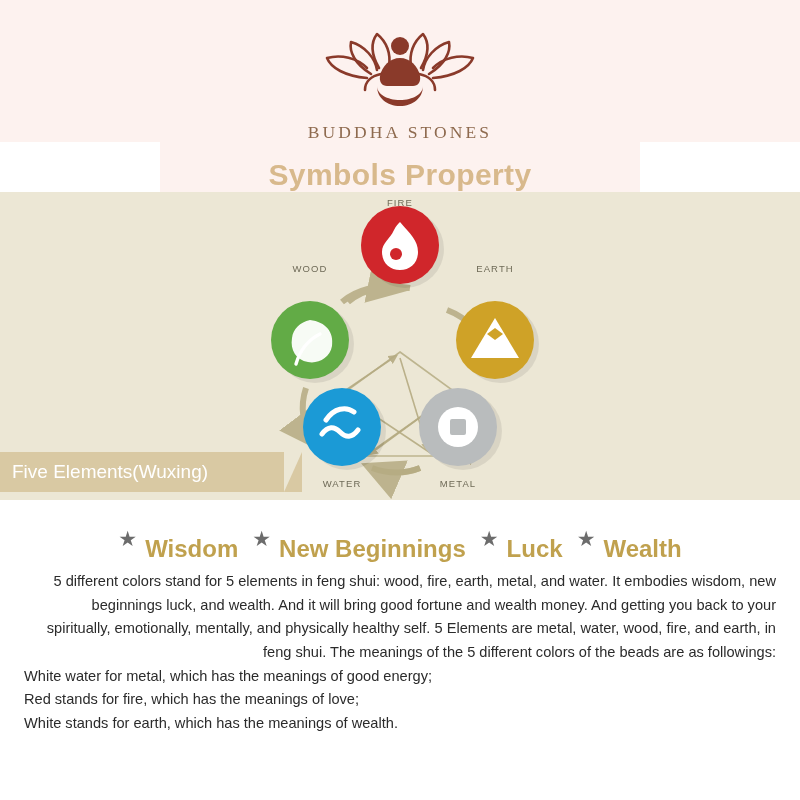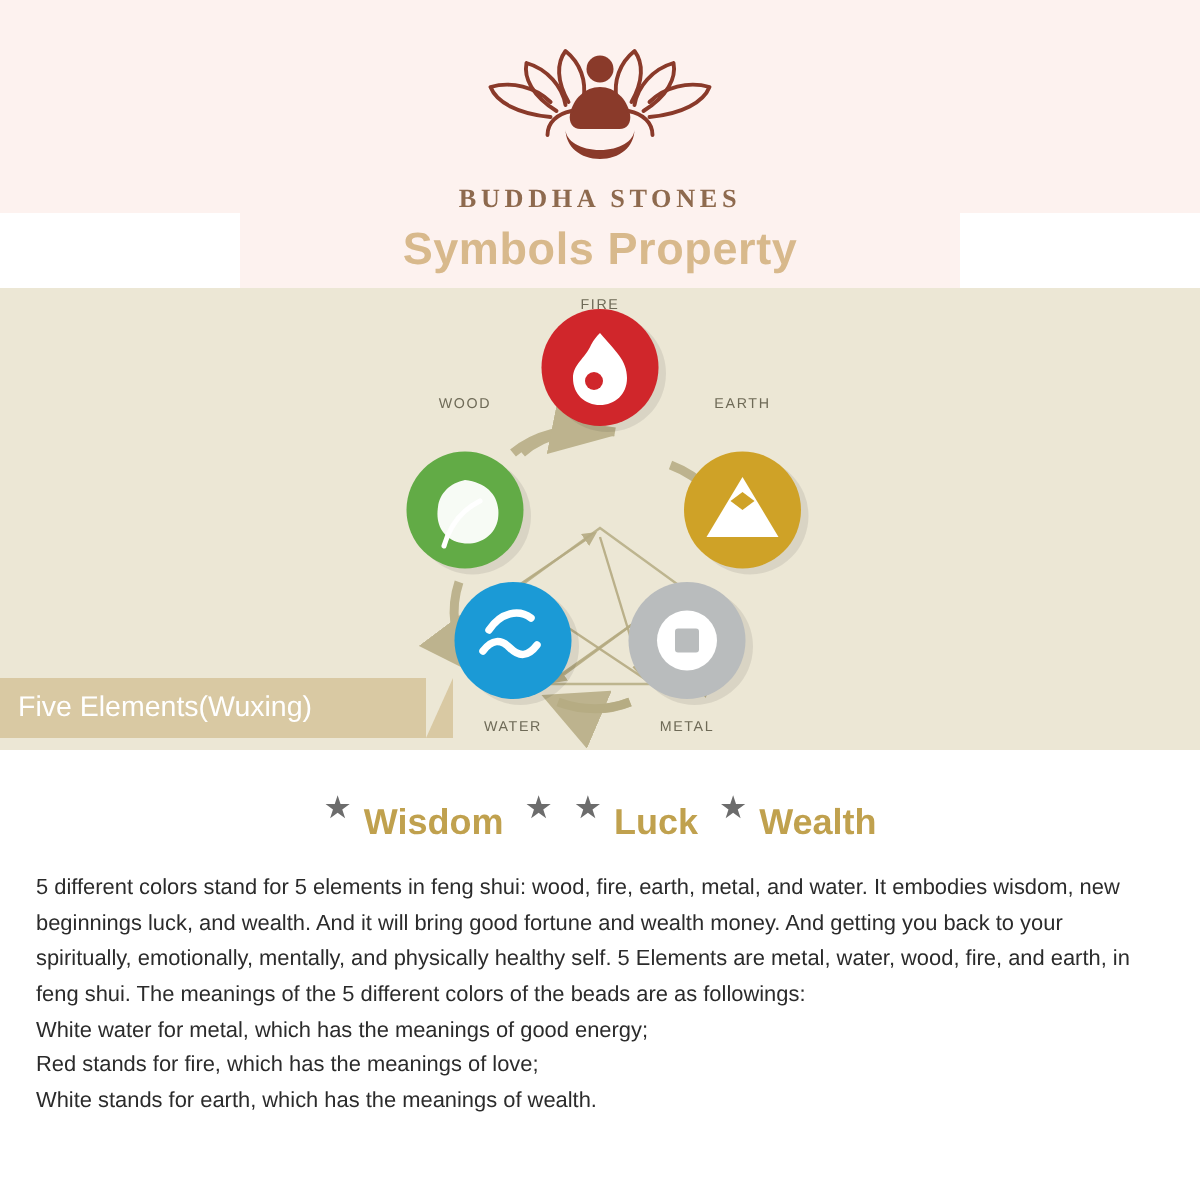--- a/index.html
+++ b/index.html
@@ -56,36 +56,36 @@
     display: flex;
     flex-direction: column;
     align-items: center;
   }
   .lotus-logo { width: 170px; height: 92px; display: block; }
   .brand-name {
     margin-top: 6px;
     font-size: 17.5px;
     letter-spacing: 3.1px;
     color: #8e6a4e;
-    font-weight: bold;
+    font-weight: normal;
     font-family: "Liberation Serif", serif;
   }
   .title-band {
     position: absolute;
     top: 142px; left: 0; right: 0;
     height: 50px;
     background: #ffffff;
   }
   .title-band-inner {
     position: absolute;
     top: 142px; left: 160px;
     width: 480px; height: 50px;
     background: #fdf2ef;
     display: flex;
-    align-items: center;
+    align-items: flex-end;
     justify-content: center;
   }
   .page-title {
     font-size: 30px;
     font-weight: bold;
     color: #d8b98c;
     letter-spacing: .4px;
     font-family: "Liberation Sans", sans-serif;
   }
 
@@ -153,22 +153,22 @@
     font-weight: bold;
     color: #c0a14e;
     font-family: "Liberation Sans", sans-serif;
     white-space: nowrap;
     margin-top: 21px;
   }
   .paragraph {
     font-size: 14.6px;
     line-height: 1.62;
     color: #2b2b2b;
-    text-align: left;
-    margin-top: 12px;
+    text-align: right;
+    margin-top: 1px;
   }
   .line {
     font-size: 14.6px;
     line-height: 1.62;
     color: #2b2b2b;
   }
 </style>
 </head>
 <body>
 
@@ -292,20 +292,21 @@
   <div class="ribbon-tail"></div>
 
   <div class="body-area">
     <div class="keywords">
       <div class="kw">
         <span class="kw-star">★</span>
         <span class="kw-text">Wisdom</span>
       </div>
       <div class="kw">
         <span class="kw-star">★</span>
+        <span class="kw-text">New Beginnings</span>
       </div>
       <div class="kw">
         <span class="kw-star">★</span>
         <span class="kw-text">Luck</span>
       </div>
       <div class="kw">
         <span class="kw-star">★</span>
         <span class="kw-text">Wealth</span>
       </div>
     </div>

